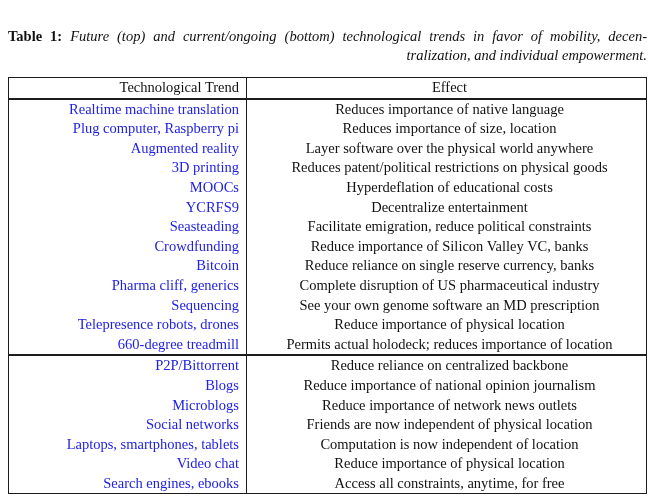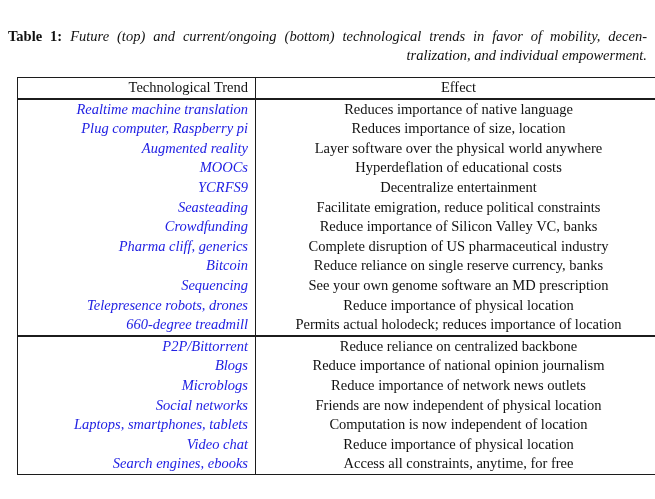--- a/index.html
+++ b/index.html
@@ -35,39 +35,37 @@
     font-style: italic;
     text-align: right;
   }
   table.trends {
     margin-top: 12px;
     width: 639px;
     table-layout: fixed;
     border-collapse: collapse;
     border: 1px solid var(--line, #1c1c1c);
     font-size: 14.5px;
-    margin-left: 9px;
   }
   th, td {
     height: 19.6px;
     line-height: 19.6px;
     padding: 0;
     white-space: nowrap;
     overflow: hidden;
     font-weight: normal;
   }
   .col-trend {
     width: 228px;
     text-align: right;
     padding-right: 7px;
     padding-left: 2px;
   }
   td.col-trend {
     color: var(--blue, #2121e3);
-    font-style: italic;
   }
   .col-effect {
     text-align: center;
     padding-left: 8px;
     padding-right: 2px;
     border-left: 1px solid var(--line, #1c1c1c);
   }
   thead {
     border-bottom: 2px solid var(--line, #1c1c1c);
   }
@@ -99,42 +97,46 @@
         </tr>
         <tr>
           <td class="col-trend">Plug computer, Raspberry pi</td>
           <td class="col-effect">Reduces importance of size, location</td>
         </tr>
         <tr>
           <td class="col-trend">Augmented reality</td>
           <td class="col-effect">Layer software over the physical world anywhere</td>
         </tr>
         <tr>
+          <td class="col-trend">3D printing</td>
+          <td class="col-effect">Reduces patent/political restrictions on physical goods</td>
+        </tr>
+        <tr>
           <td class="col-trend">MOOCs</td>
           <td class="col-effect">Hyperdeflation of educational costs</td>
         </tr>
         <tr>
           <td class="col-trend">YCRFS9</td>
           <td class="col-effect">Decentralize entertainment</td>
         </tr>
         <tr>
           <td class="col-trend">Seasteading</td>
           <td class="col-effect">Facilitate emigration, reduce political constraints</td>
         </tr>
         <tr>
           <td class="col-trend">Crowdfunding</td>
           <td class="col-effect">Reduce importance of Silicon Valley VC, banks</td>
         </tr>
         <tr>
+          <td class="col-trend">Bitcoin</td>
+          <td class="col-effect">Reduce reliance on single reserve currency, banks</td>
+        </tr>
+        <tr>
           <td class="col-trend">Pharma cliff, generics</td>
           <td class="col-effect">Complete disruption of US pharmaceutical industry</td>
-        </tr>
-        <tr>
-          <td class="col-trend">Bitcoin</td>
-          <td class="col-effect">Reduce reliance on single reserve currency, banks</td>
         </tr>
         <tr>
           <td class="col-trend">Sequencing</td>
           <td class="col-effect">See your own genome software an MD prescription</td>
         </tr>
         <tr>
           <td class="col-trend">Telepresence robots, drones</td>
           <td class="col-effect">Reduce importance of physical location</td>
         </tr>
         <tr>

